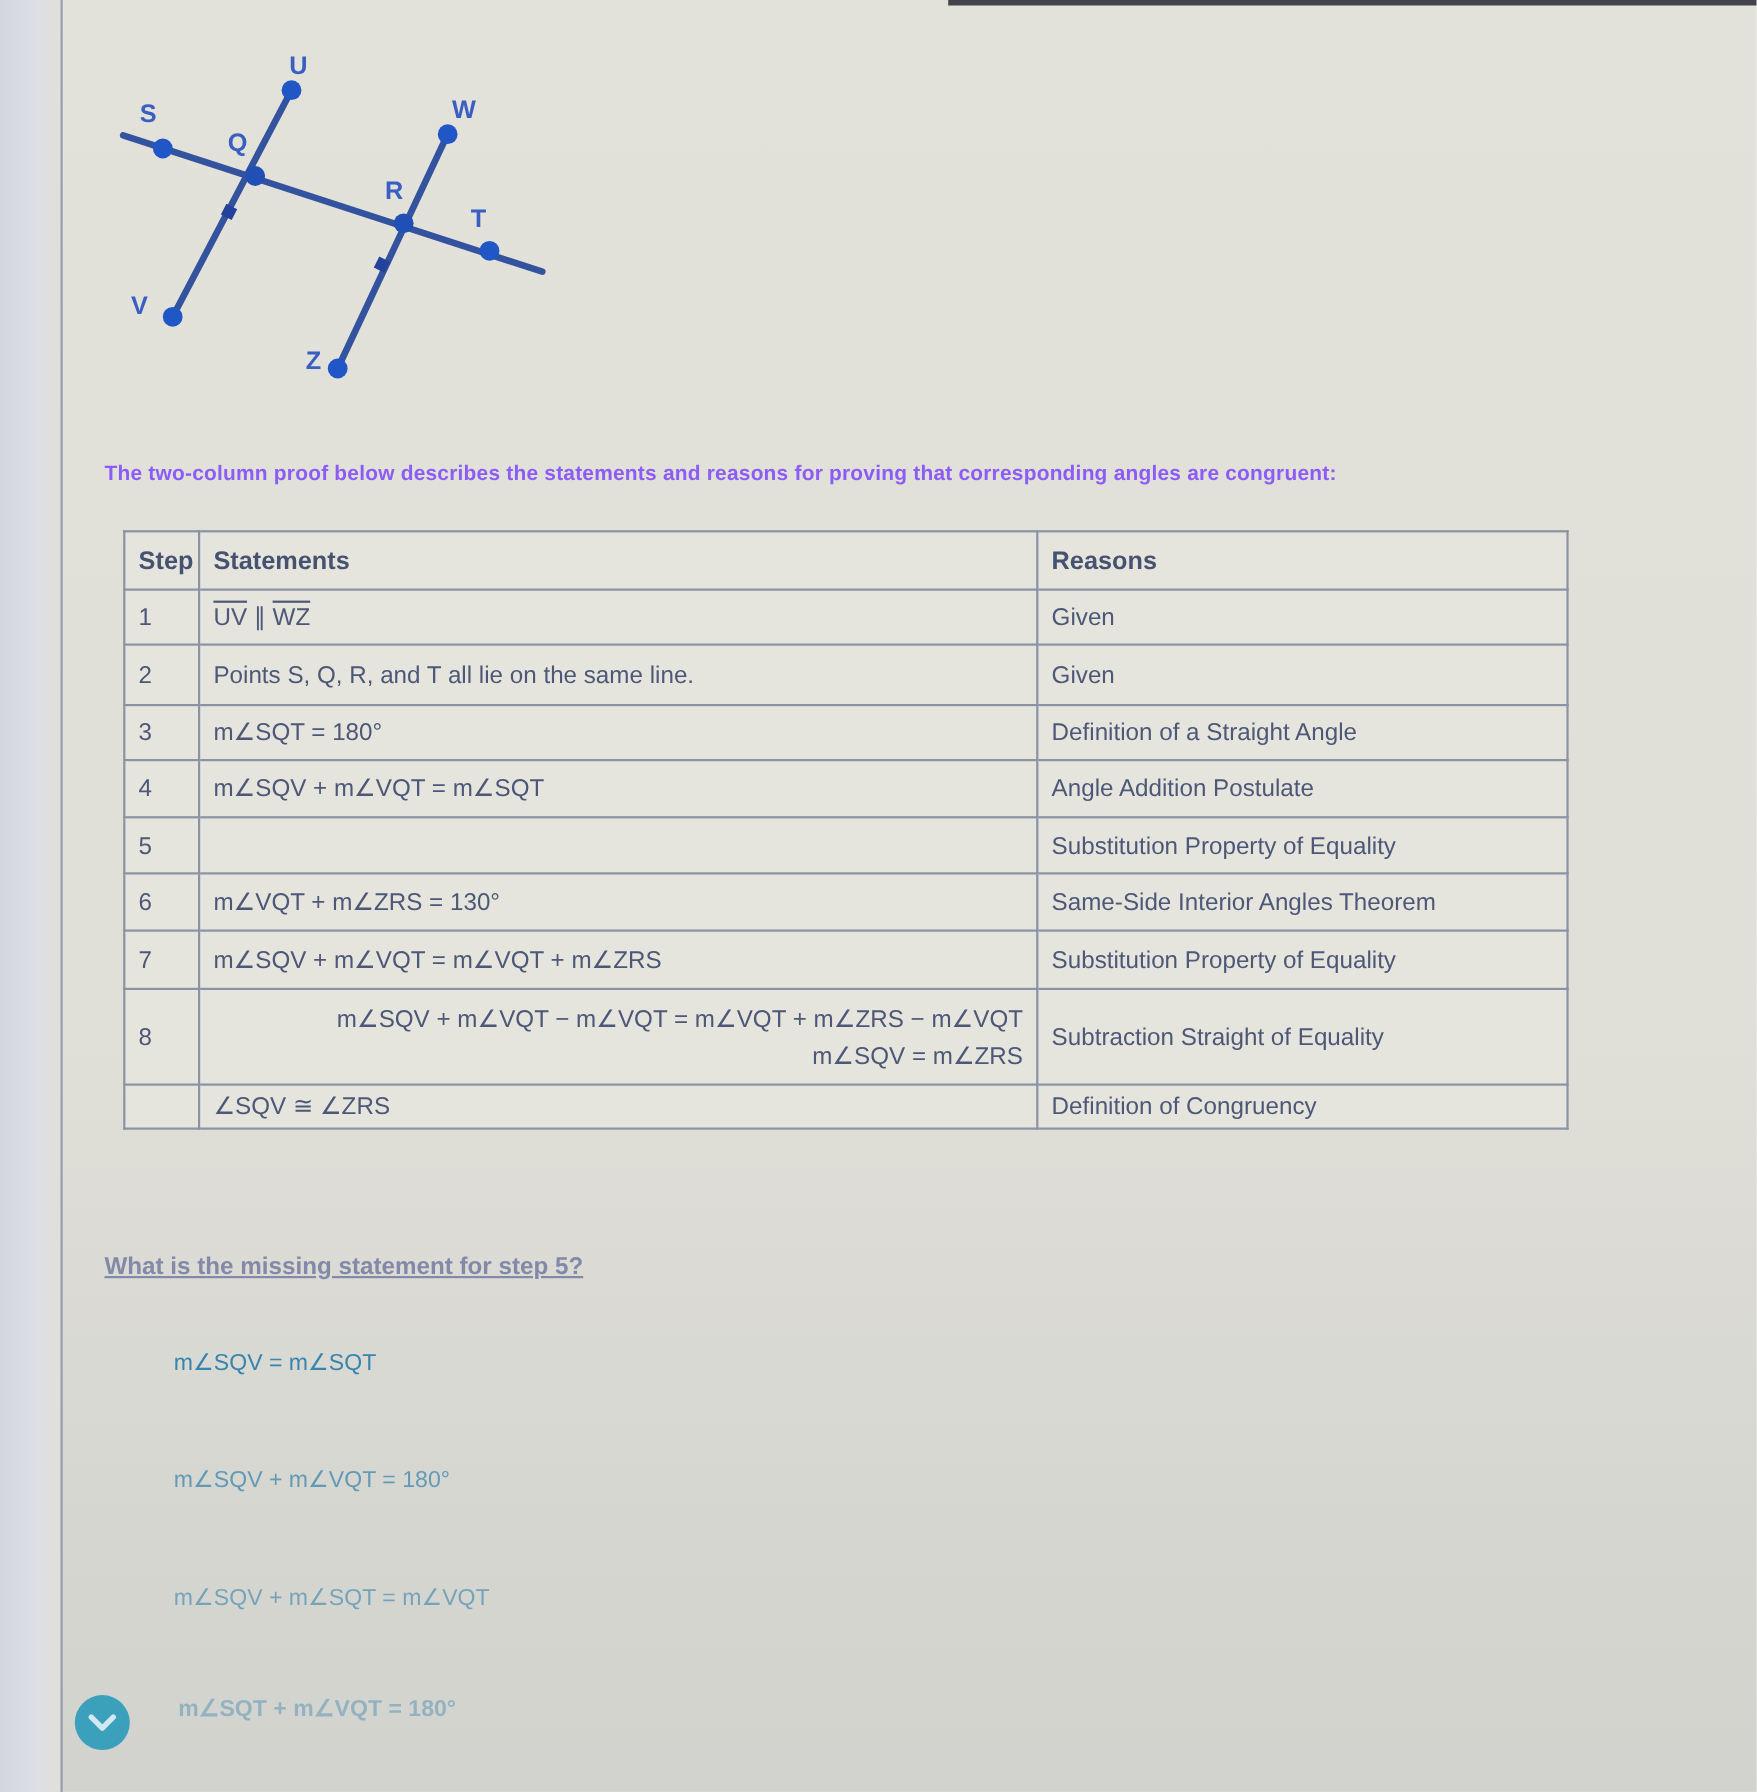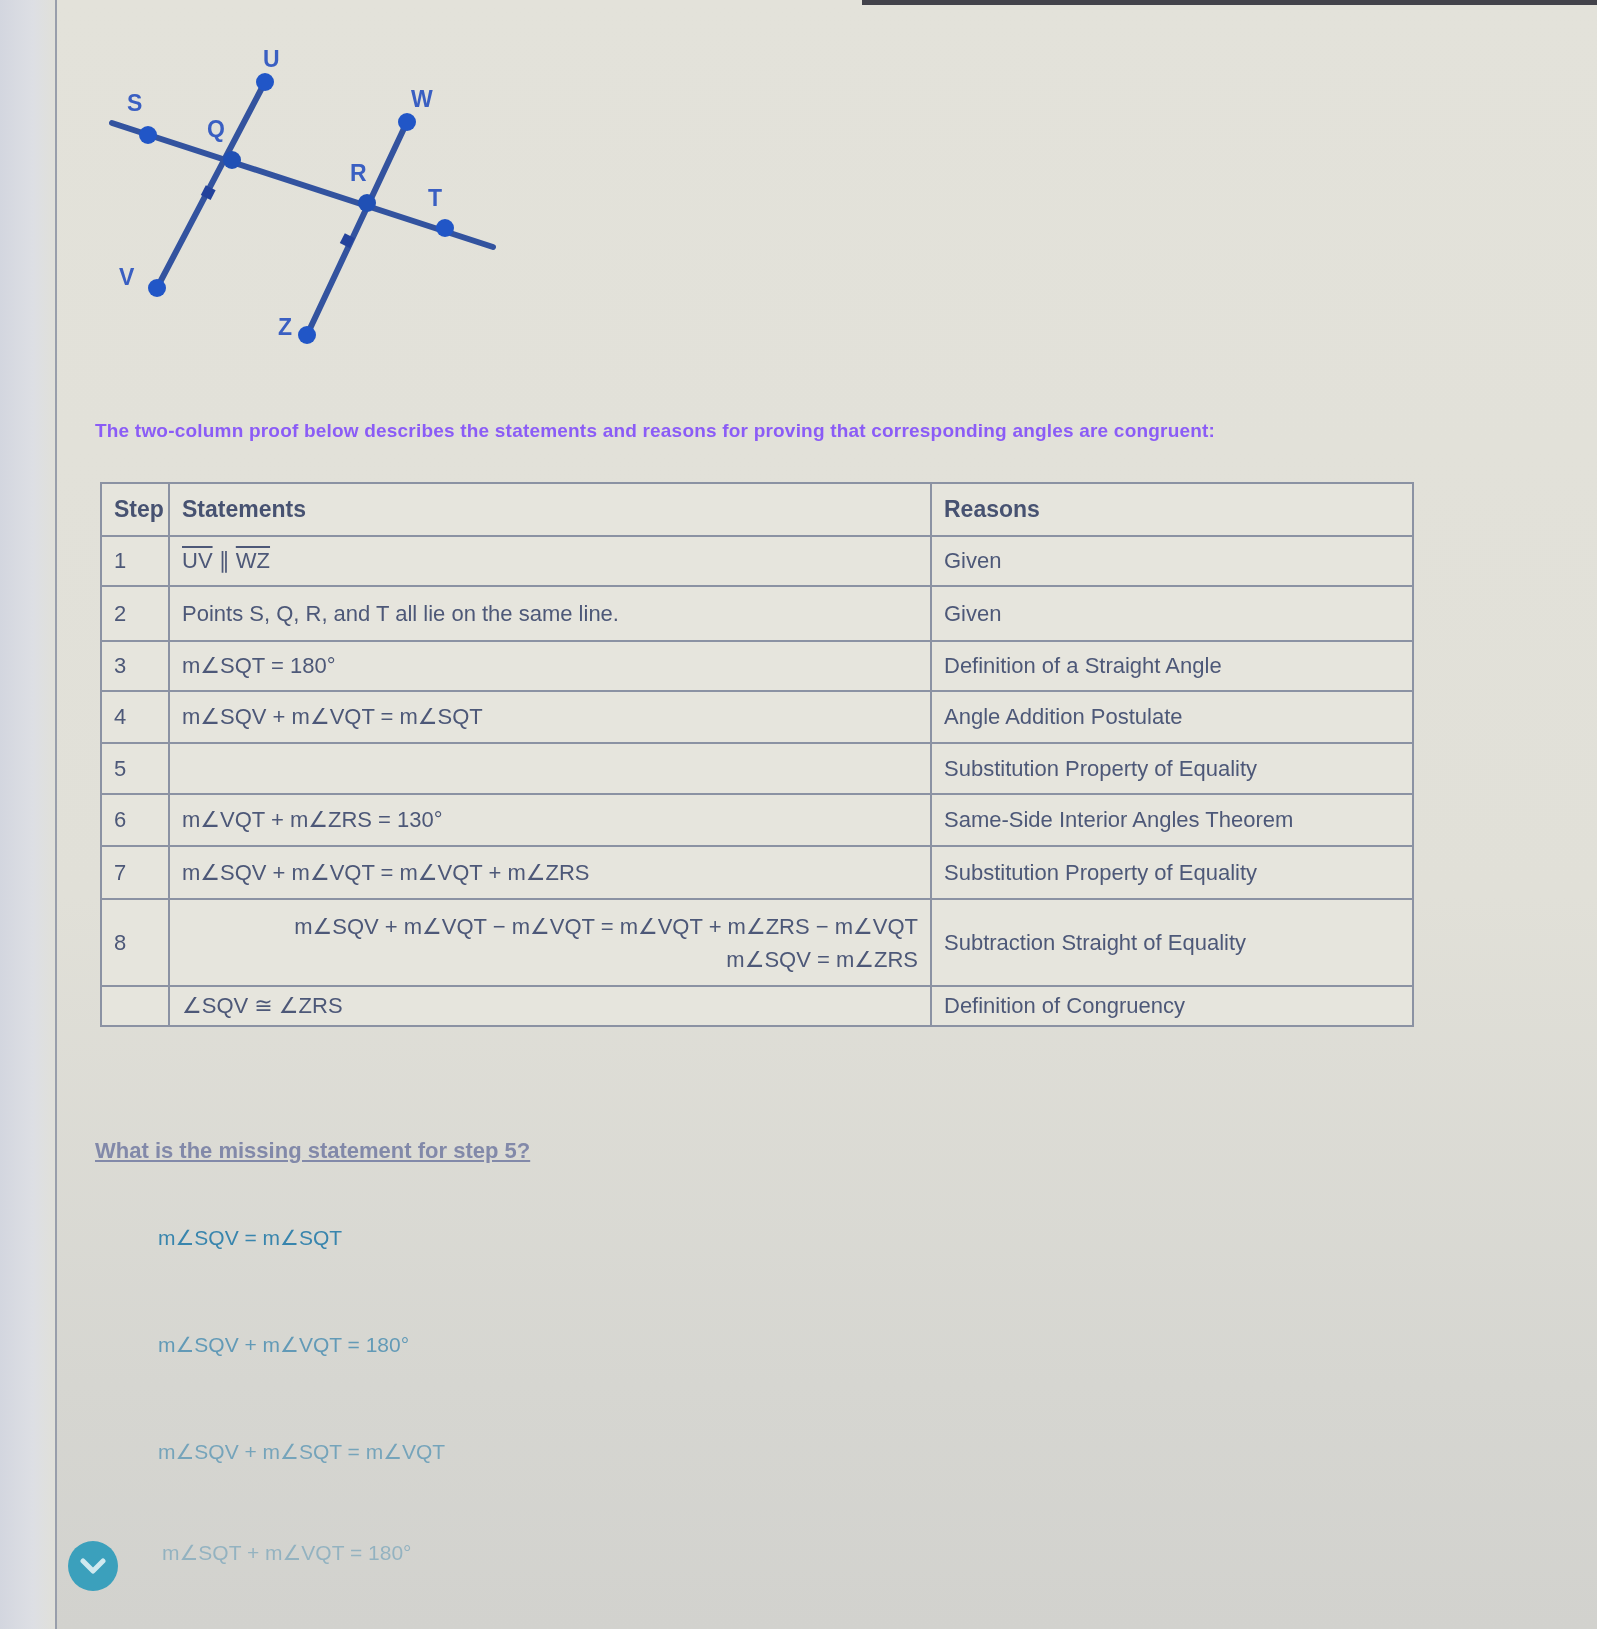--- a/index.html
+++ b/index.html
@@ -32,21 +32,21 @@
 
   
   .intro {
     position: absolute; left: 95px; top: 420px; width: 1460px;
     font-size: 19px; font-weight: 600; color: #8b5cf6;
     letter-spacing: 0.2px;
   }
 
   
   table.proof {
-    position: absolute; left: 100px; top: 482px; width: 1312px;
+    position: absolute; left: 112px; top: 482px; width: 1312px;
     border-collapse: collapse;
     table-layout: fixed;
     color: #4d5878;
     font-size: 22px;
     border-radius: 28px;
   }
   table.proof th, table.proof td {
     border: 2px solid #8b92a3;
     padding: 6px 12px;
     text-align: left;
@@ -72,21 +72,21 @@
 
   
   .question {
     position: absolute; left: 95px; top: 1138px;
     font-size: 22px; font-weight: 600; color: #8289a9; text-decoration: underline;
   }
   .option { position: absolute; left: 158px; font-size: 21px; color: #0369a1; cursor: pointer; }
   .opt-1 { top: 1226px; opacity: 0.75; }
   .opt-2 { top: 1333px; opacity: 0.55; filter: blur(0.4px); }
   .opt-3 { top: 1440px; opacity: 0.45; filter: blur(0.5px); }
-  .opt-4 { top: 1541px; left: 162px; opacity: 0.30; filter: blur(0.7px); }
+  .opt-4 { top: 1541px; left: 162px; opacity: 0.30; filter: blur(0.7px); font-weight: bold; }
 
   
   .scroll-btn {
     position: absolute; left: 68px; top: 1541px;
     width: 50px; height: 50px; border-radius: 50%;
     background: #3ba0bc; border: none; cursor: pointer;
     display: flex; align-items: center; justify-content: center;
   }
   .scroll-btn svg { display: block; }
 </style>

